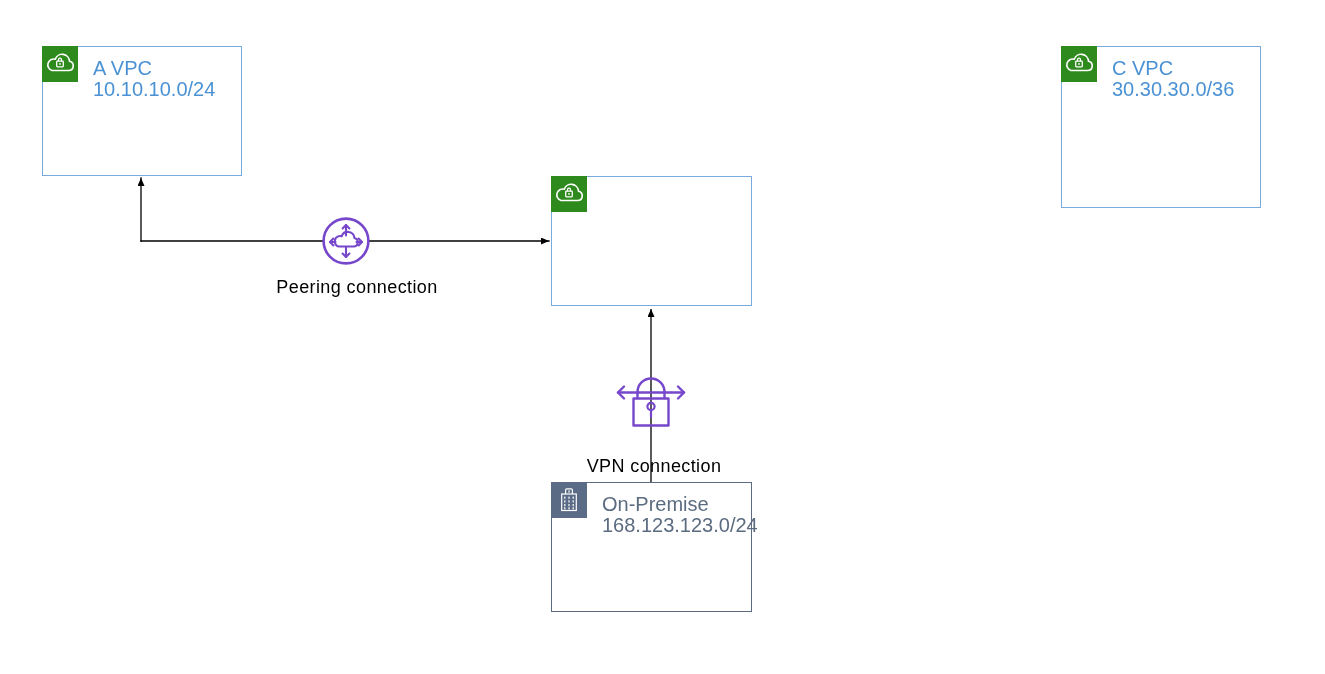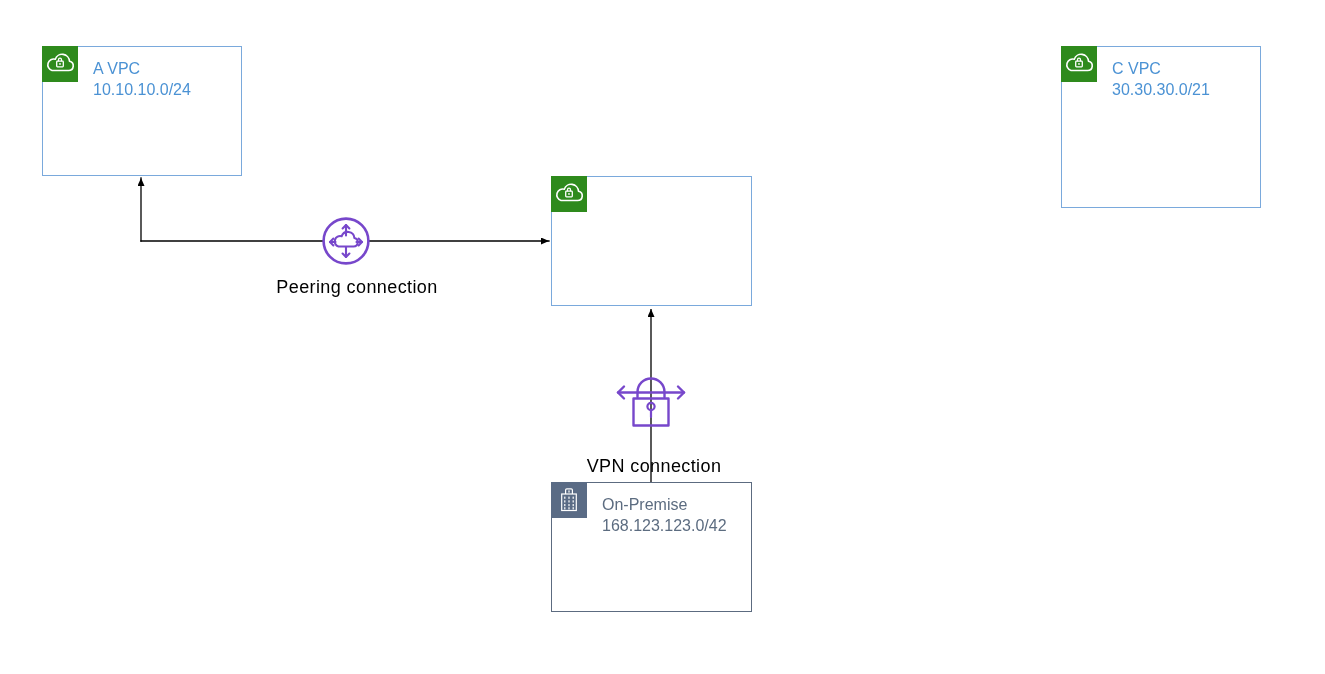--- a/index.html
+++ b/index.html
@@ -8,21 +8,21 @@
     font-family:"Liberation Sans","DejaVu Sans",sans-serif;overflow:hidden;
   }
   .overlay{position:absolute;left:0;top:0;width:1325px;height:674px;}
   .node{
     position:absolute;box-sizing:border-box;background:#ffffff;
     border:1px solid var(--vpc-border,#7AA9DC);
   }
   .node.onprem{border-color:var(--onprem-border,#5C6B80);}
   .node-icon{position:absolute;left:-1px;top:-1px;width:36px;height:36px;display:block;}
   .node-texts{
-    position:absolute;left:50px;top:11px;font-size:16px;line-height:21px;
+    position:absolute;left:50px;top:11px;font-size:20px;line-height:21px;
     color:var(--vpc-text,#4B92D4);white-space:nowrap;
   }
   .node.onprem .node-texts{color:var(--onprem-text,#5C6C80);}
   .conn-label{
     position:absolute;transform:translateX(-50%);color:#000000;font-size:18px;
     letter-spacing:0.4px;white-space:nowrap;text-align:left;
   }
   .icon-float{position:absolute;display:block;}
   .purple-stroke{stroke:var(--purple,#7747CB);}
   .connector{stroke:var(--connector,#000000);stroke-width:1.3;}
@@ -77,21 +77,21 @@
   <div class="node" style="left:1061px;top:46px;width:200px;height:162px;">
     <svg class="node-icon" width="36" height="36" viewBox="0 0 36 36">
       <rect x="0" y="0" width="36" height="36" fill="#2E8A1C"></rect>
       <path d="M 10 24.5 h 16.5 a 4.7 4.7 0 0 0 1 -9.3 a 7.3 7.3 0 0 0 -14.2 -1.9 a 5.6 5.6 0 0 0 -3.3 11.2 z" fill="none" stroke="#ffffff" stroke-width="1.6" stroke-linejoin="round"></path>
       <rect x="14.7" y="15.2" width="6.6" height="5.6" rx="0.7" fill="none" stroke="#ffffff" stroke-width="1.3"></rect>
       <path d="M 16.5 15.2 v -1.4 a 1.5 1.7 0 0 1 3 0 v 1.4" fill="none" stroke="#ffffff" stroke-width="1.3"></path>
       <circle cx="18" cy="17.9" r="0.9" fill="#ffffff"></circle>
     </svg>
     <div class="node-texts">
       <div>C VPC</div>
-      <div>30.30.30.0/21</div>
+      <div>30.30.30.0/36</div>
     </div>
   </div>
 
   <div class="node onprem" style="left:551px;top:482px;width:201px;height:130px;">
     <svg class="node-icon" width="36" height="36" viewBox="0 0 36 36">
       <rect x="0" y="0" width="36" height="36" fill="#5A6B85"></rect>
       <rect x="10.7" y="12" width="14.6" height="16.5" fill="none" stroke="#ffffff" stroke-width="1.2"></rect>
       <path d="M 14.6 12 v -4 a 1.2 1.2 0 0 1 1.2 -1.2 h 4.4 a 1.2 1.2 0 0 1 1.2 1.2 v 4" fill="none" stroke="#ffffff" stroke-width="1.2"></path>
       <g fill="#ffffff">
         <rect x="17.4" y="8.4" width="1.2" height="2.2"></rect>
@@ -104,21 +104,21 @@
         <rect x="13.2" y="22" width="1.2" height="2.2"></rect>
         <rect x="17.4" y="22" width="1.2" height="2.2"></rect>
         <rect x="21.6" y="22" width="1.2" height="2.2"></rect>
         <rect x="13.2" y="25.2" width="1.2" height="2.2"></rect>
         <rect x="17.4" y="25.2" width="1.2" height="2.2"></rect>
         <rect x="21.6" y="25.2" width="1.2" height="2.2"></rect>
       </g>
     </svg>
     <div class="node-texts">
       <div>On-Premise</div>
-      <div>168.123.123.0/42</div>
+      <div>168.123.123.0/24</div>
     </div>
   </div>
 
   <svg class="icon-float" style="left:321px;top:216px;" width="50" height="50" viewBox="0 0 50 50">
     <circle cx="25" cy="25" r="22.4" fill="#ffffff" class="purple-stroke" stroke="#7747CB" stroke-width="2.6"></circle>
     <g fill="none" class="purple-stroke" stroke="#7747CB" stroke-width="2.1" stroke-linecap="round" stroke-linejoin="round">
       <line x1="25" y1="19.5" x2="25" y2="9"></line>
       <path d="M 21.6 12.4 L 25 9 L 28.4 12.4"></path>
       <line x1="25" y1="31.5" x2="25" y2="41"></line>
       <path d="M 21.6 37.6 L 25 41 L 28.4 37.6"></path>

